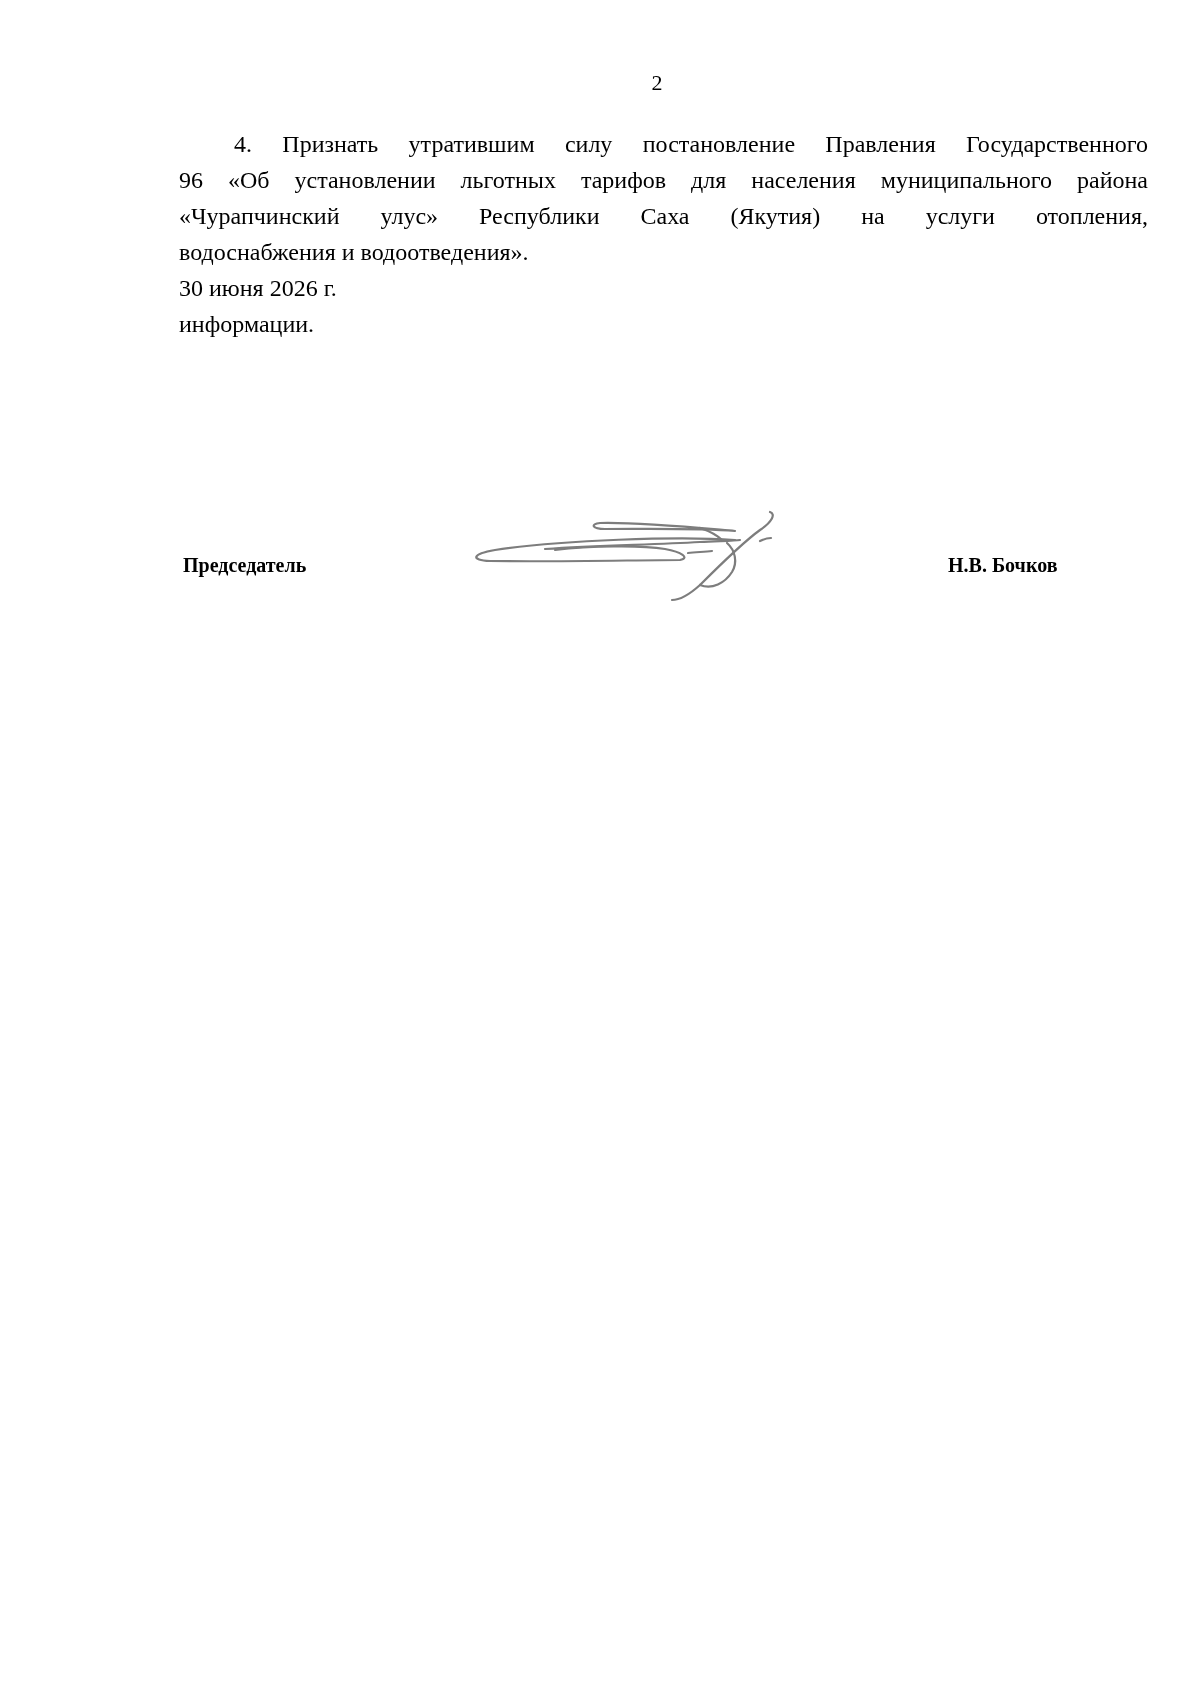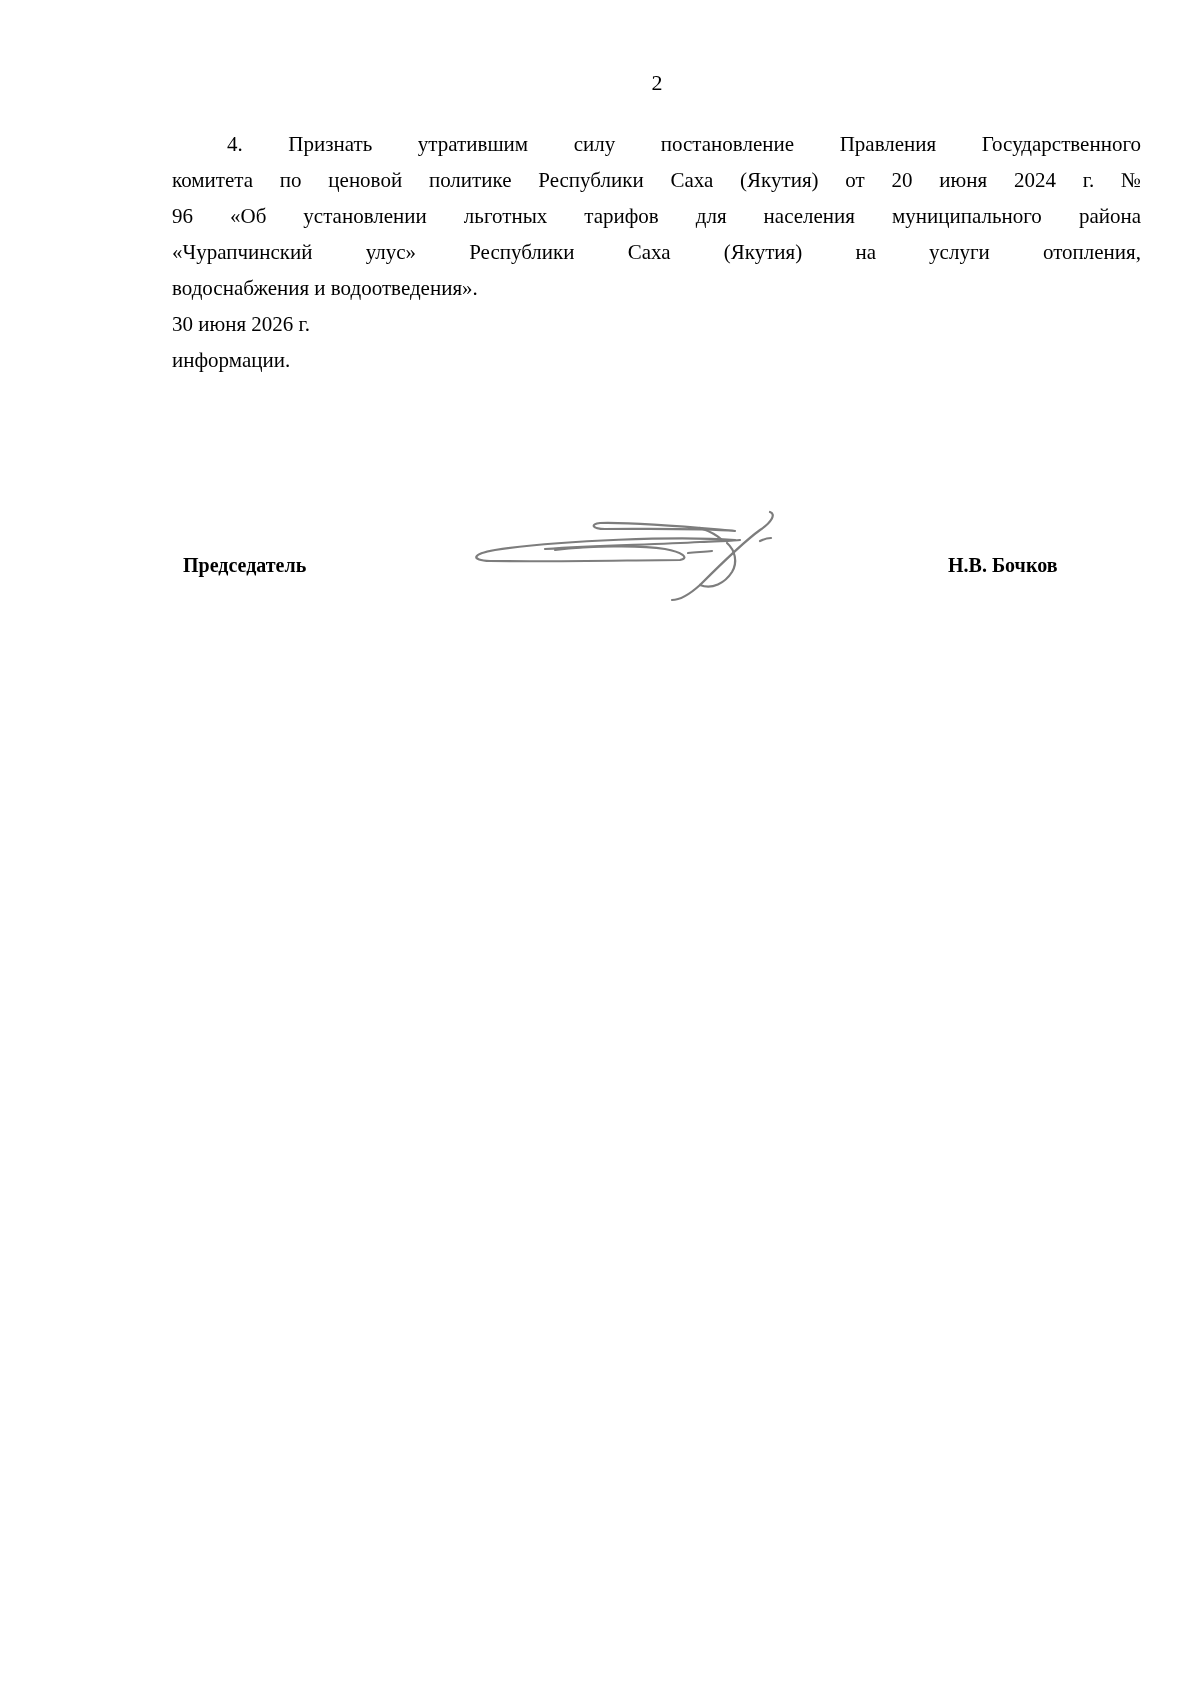--- a/index.html
+++ b/index.html
@@ -20,23 +20,23 @@
     top: 70px;
     left: 0;
     width: 1314px;
     text-align: center;
     font-size: 22px;
     line-height: 26px;
   }
   .body-text {
     position: absolute;
     top: 126px;
-    left: 172px;
+    left: 179px;
     width: 969px;
-    font-size: 21px;
+    font-size: 24px;
   }
   .line {
     height: 36px;
     line-height: 36px;
     white-space: nowrap;
     text-align: justify;
     text-align-last: justify;
   }
   .line.last {
     text-align: left;
@@ -75,21 +75,20 @@
 <body>
 
 <div>
 
   <div class="page-number">2</div>
 
   <div class="body-text">
 
     <div>
       <div class="line indent">4. Признать утратившим силу постановление Правления Государственного</div>
-      <div class="line">комитета по ценовой политике Республики Саха (Якутия) от 20 июня 2024 г. №</div>
       <div class="line">96 «Об установлении льготных тарифов для населения муниципального района</div>
       <div class="line">«Чурапчинский улус» Республики Саха (Якутия) на услуги отопления,</div>
       <div class="line last">водоснабжения и водоотведения».</div>
     </div>
 
     <div>
       <div class="line last">30 июня 2026 г.</div>
     </div>
 
     <div>

